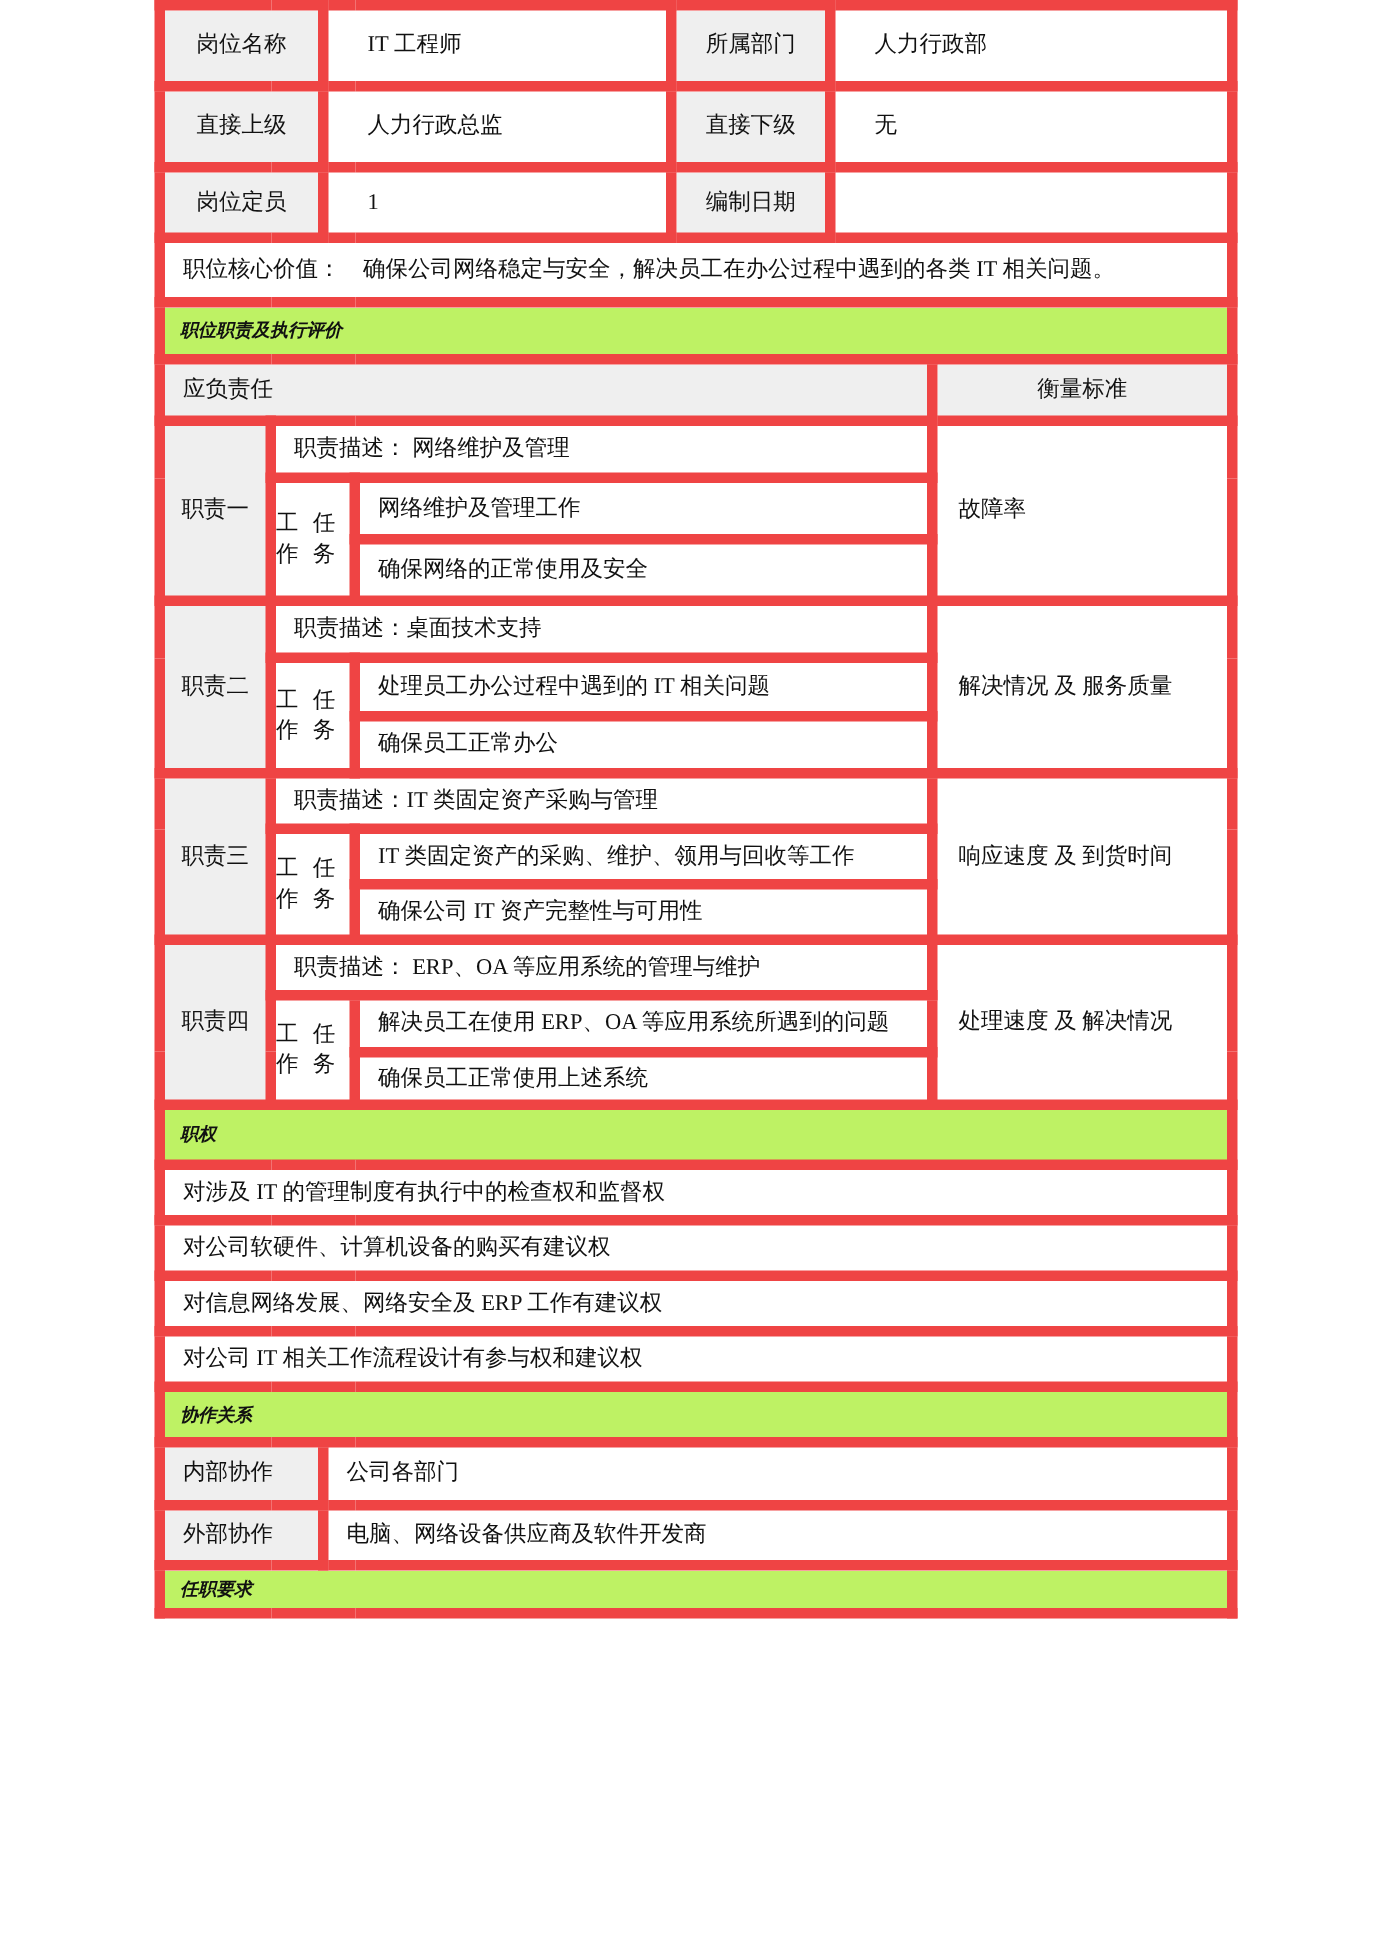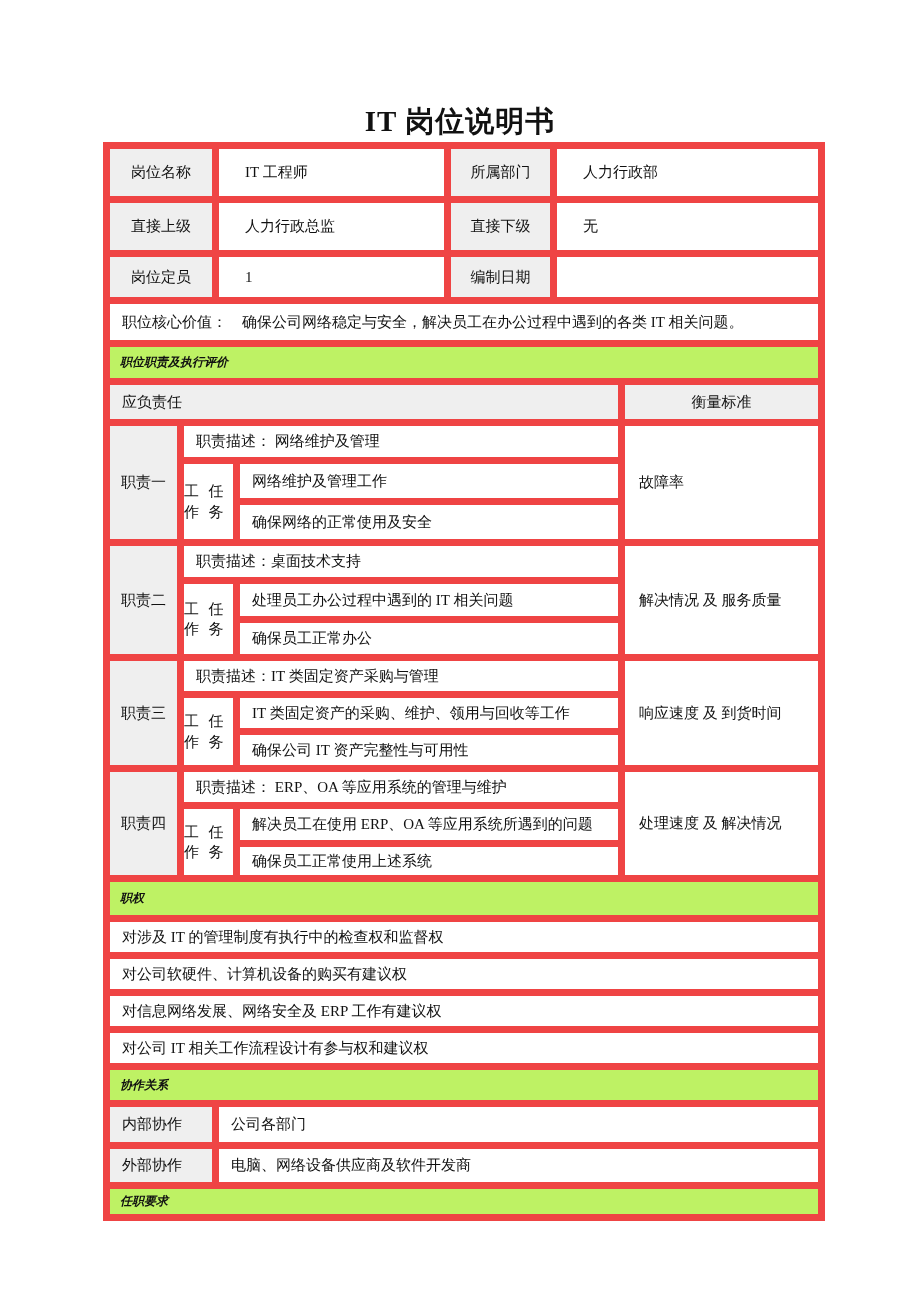--- a/index.html
+++ b/index.html
@@ -54,21 +54,20 @@
     justify-content: space-between;
     align-items: center;
     height: 66px; padding: 6px 0;
   }
 </style>
 </head>
 <body>
 
 <div class="page">
 
-  <h1 class="title">IT 岗位说明书</h1>
 
 
   <table class="doc">
     <colgroup>
       <col style="width:74px">
         <col style="width:35px">
         <col style="width:21px">
       <col style="width:211px">
         <col style="width:106px">
         <col style="width:68px">

